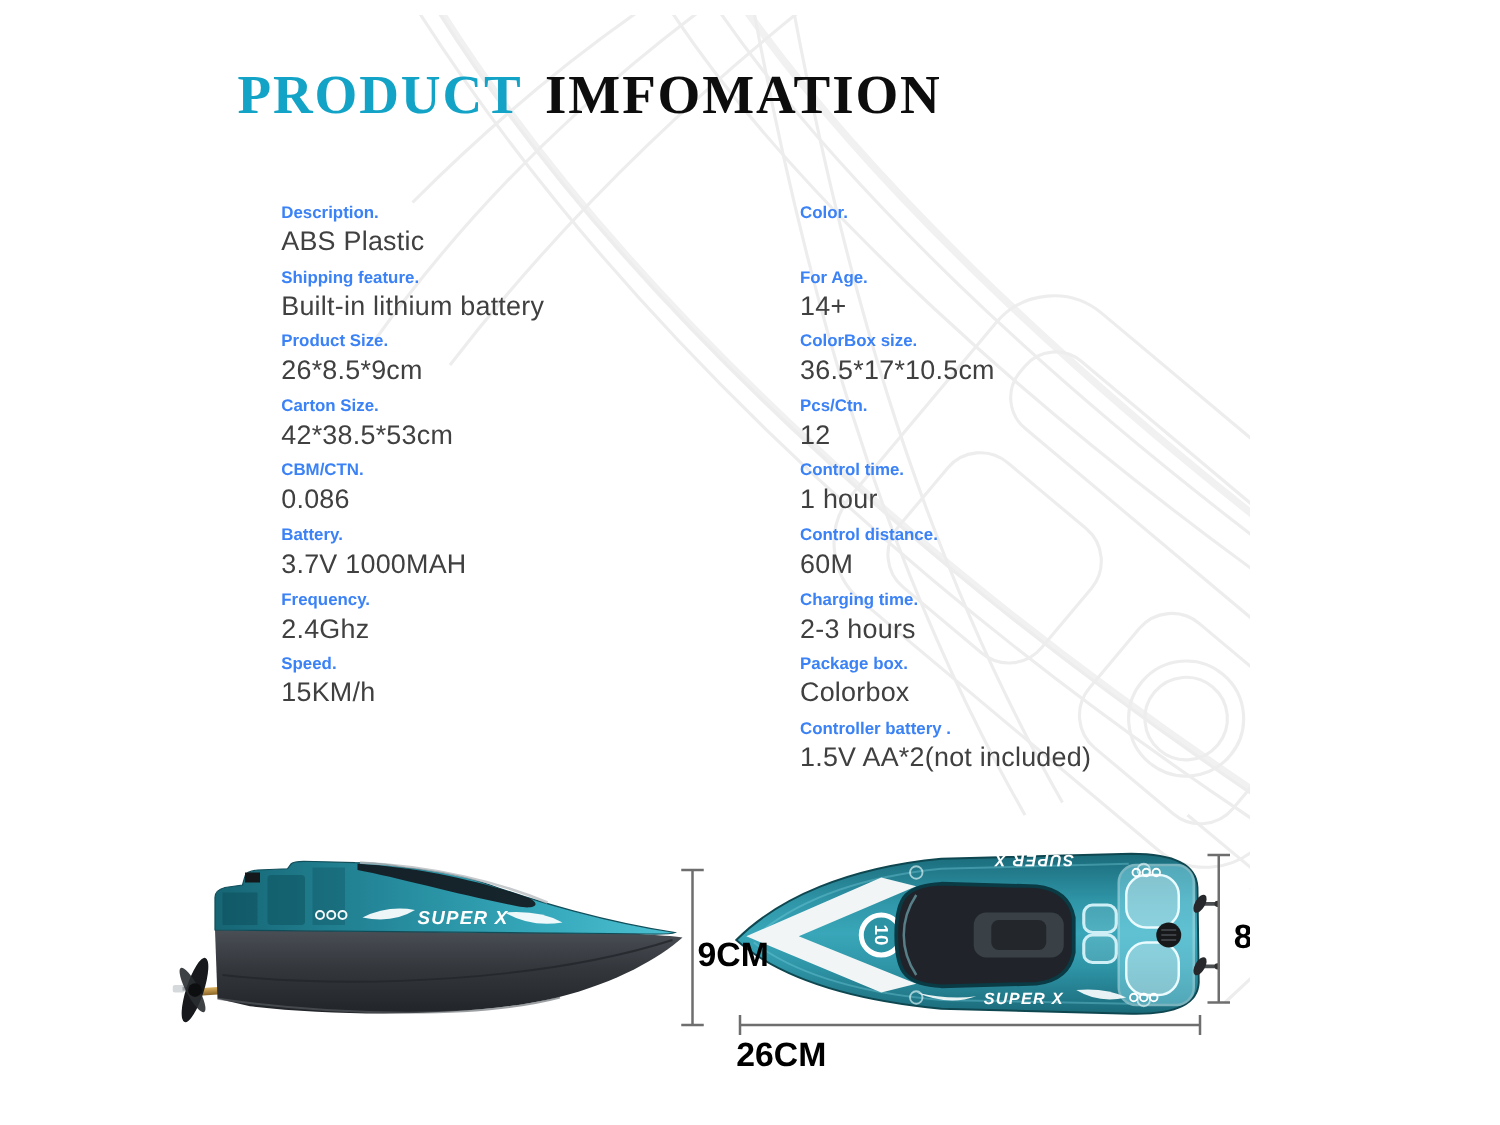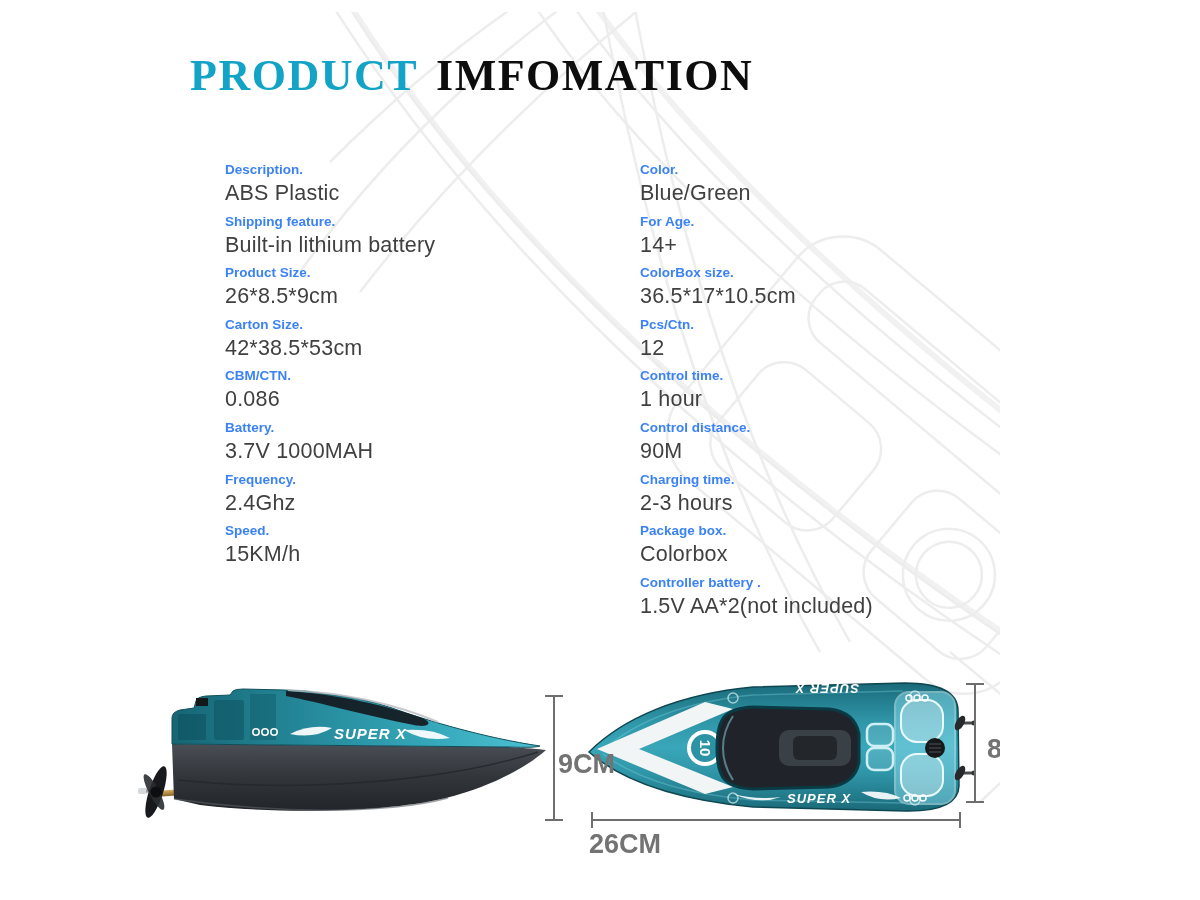--- a/index.html
+++ b/index.html
@@ -20,21 +20,21 @@
   .spec{height:51.6px;}
   .spec .lbl{
     font-size:13.5px;font-weight:700;color:#3b82f6;line-height:15px;margin:0 0 4px 0;
   }
   .spec .val{
     font-size:21.5px;font-weight:400;color:#404040;line-height:25px;letter-spacing:0.2px;
   }
   .boat-svg{position:absolute;}
   .dim-svg{position:absolute;}
   .dim-label{
-    position:absolute;font-weight:700;font-size:27px;color:#737373;
+    position:absolute;font-weight:700;font-size:27px;color:#000000;
     font-family:"Liberation Sans",sans-serif;white-space:nowrap;
   }
   .dim-label-26{width:374px;text-align:left;}
 </style>
 </head>
 <body>
 
 <div class="canvas">
 
   <svg class="watermark" viewBox="0 0 1200 900" fill="none" xmlns="http://www.w3.org/2000/svg">
@@ -102,41 +102,40 @@
     </div>
     <div class="spec">
       <div class="lbl">Speed.</div>
       <div class="val">15KM/h</div>
     </div>
   </div>
 
   <div class="col col-right">
     <div class="spec">
       <div class="lbl">Color.</div>
-      <div class="val">Blue/Green</div>
     </div>
     <div class="spec">
       <div class="lbl">For Age.</div>
       <div class="val">14+</div>
     </div>
     <div class="spec">
       <div class="lbl">ColorBox size.</div>
       <div class="val">36.5*17*10.5cm</div>
     </div>
     <div class="spec">
       <div class="lbl">Pcs/Ctn.</div>
       <div class="val">12</div>
     </div>
     <div class="spec">
       <div class="lbl">Control time.</div>
       <div class="val">1 hour</div>
     </div>
     <div class="spec">
       <div class="lbl">Control distance.</div>
-      <div class="val">90M</div>
+      <div class="val">60M</div>
     </div>
     <div class="spec">
       <div class="lbl">Charging time.</div>
       <div class="val">2-3 hours</div>
     </div>
     <div class="spec">
       <div class="lbl">Package box.</div>
       <div class="val">Colorbox</div>
     </div>
     <div class="spec">

